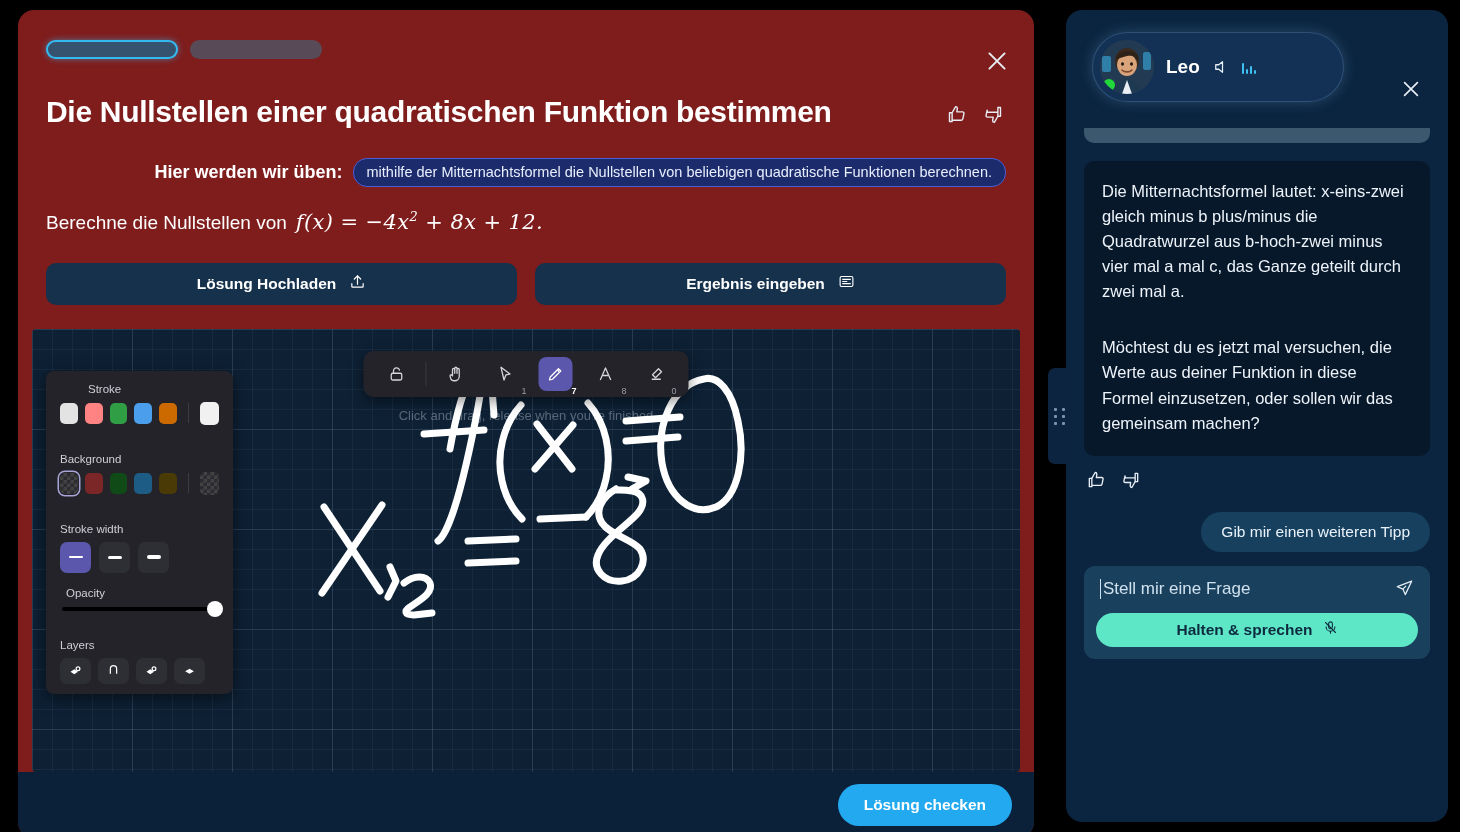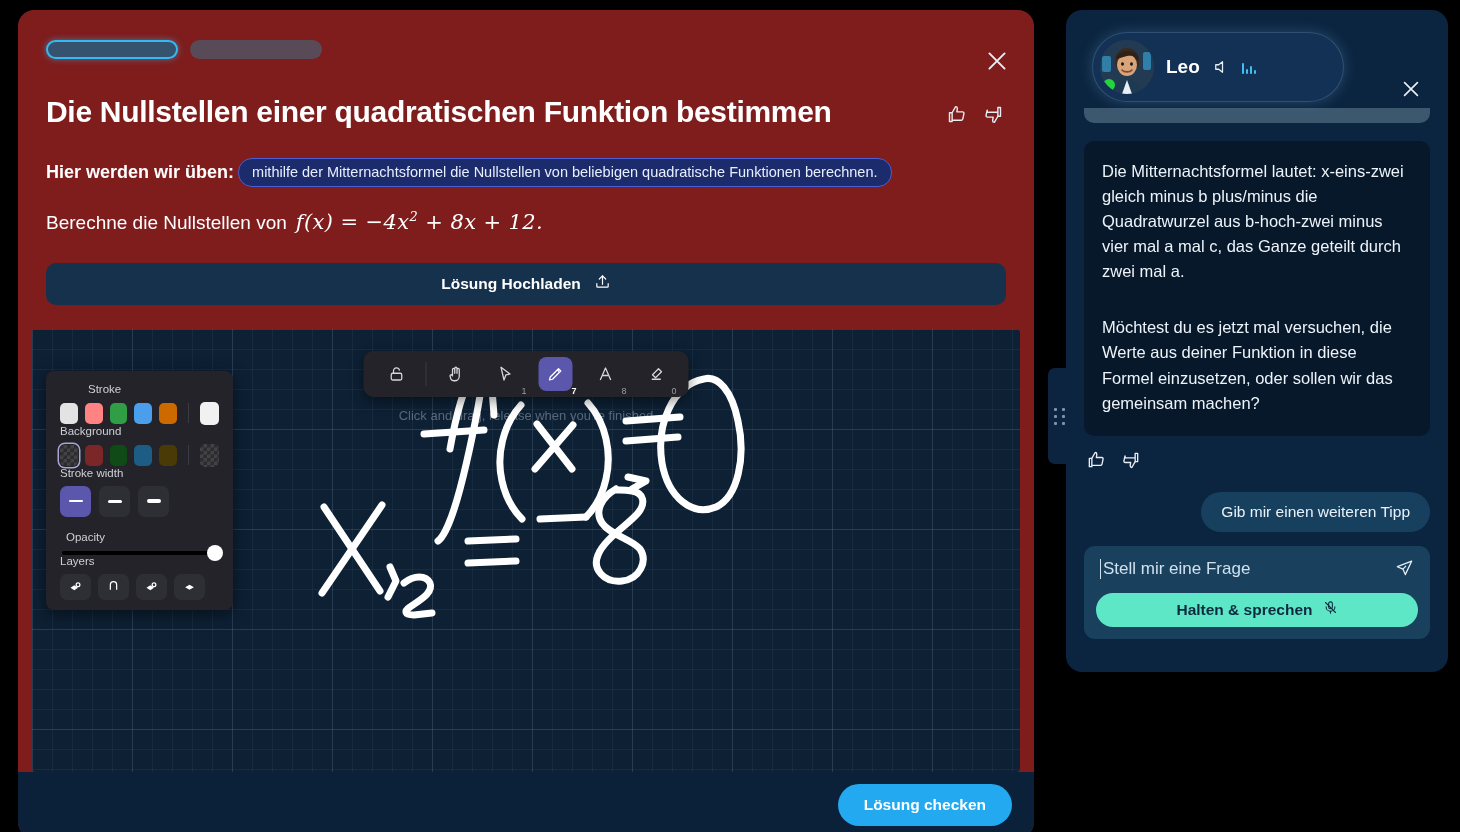--- a/index.html
+++ b/index.html
@@ -72,22 +72,23 @@
     letter-spacing: -0.3px;
     line-height: 1.15;
   }
   .rate-icons {
     display: flex; gap: 16px;
     padding-top: 9px; padding-right: 2px;
   }
   .rate-icons svg { width: 21px; height: 21px; cursor: pointer; }
 
   .subtitle-row {
-    display: flex; align-items: center; gap: 4px;
+    display: flex; align-items: center; gap: 10px;
     padding: 28px 28px 0 28px;
+    justify-content: flex-end;
   }
   .subtitle-label {
     font-size: 18px; font-weight: 700; color: #ffffff;
     white-space: nowrap;
   }
   .goal-pill {
     background: #1b2b6b;
     border: 1px solid #4a5fd4;
     border-radius: 14px;
     padding: 5px 13px 6px;
@@ -190,21 +191,21 @@
     left: 14px; top: 42px;
     width: 187px;
     background: #232329;
     border-radius: 8px;
     padding: 12px 14px 10px;
     box-shadow: 0 4px 16px rgba(0,0,0,.5);
     z-index: 5;
   }
   .dp-label {
     font-size: 11.5px; color: #cfcfd6;
-    margin-bottom: 7px; margin-top: 0;
+    margin-bottom: 7px; margin-top: 28px;
   }
   .dp-label:first-child { margin-top: 0; margin-left: 28px; }
   .swatch-row { display: flex; align-items: center; gap: 7px; }
   .sw {
     width: 21px; height: 21px; border-radius: 5px;
   }
   .sw.sel { box-shadow: 0 0 0 1px #232329, 0 0 0 2.5px #a8a5d6; }
   .sw-div { width: 1px; height: 20px; background: #3b3b42; margin: 0 4px; }
   .sw-big { width: 23px; height: 23px; border-radius: 5px; }
   .checker {
@@ -274,25 +275,25 @@
     cursor: col-resize;
     z-index: 9;
   }
   .dots { display: grid; grid-template-columns: 3px 3px; gap: 4px 5px; }
   .dots i { width: 3px; height: 3px; background: #7b93ad; border-radius: 1px; display: block; }
 
   
   .chat-panel {
     position: absolute;
     right: 12px; top: 10px;
-    width: 382px; height: 662px;
+    width: 382px; height: 812px;
     background: #0b2540;
     border-radius: 16px;
     overflow: hidden;
-    display: flex; flex-direction: column;
+    display: flex; flex-direction: column; gap: 20px;
   }
   .chat-header {
     position: relative;
     padding: 22px 0 0 0;
     height: 98px;
     flex-shrink: 0;
   }
   .leo-capsule {
     position: absolute;
     left: 26px; top: 22px;
@@ -450,20 +451,29 @@
       </div>
 
       <div class="action-row">
         <button class="act-btn ghost">
           <span>Lösung Hochladen</span>
           <span>
             <svg viewBox="0 0 24 24" fill="none" stroke="#ffffff" stroke-width="1.7" stroke-linecap="round" stroke-linejoin="round">
                 <path d="M4 15v4a1 1 0 001 1h14a1 1 0 001-1v-4"></path>
                 <path d="M12 16V4"></path>
                 <path d="M7.5 8.5L12 4l4.5 4.5"></path>
+              </svg>
+          </span>
+        </button>
+        <button class="act-btn ghost">
+          <span>Ergebnis eingeben</span>
+          <span>
+            <svg viewBox="0 0 24 24" fill="none" stroke="#ffffff" stroke-width="1.6">
+                <rect x="3" y="5" width="18" height="14" rx="2"></rect>
+                <path d="M6 9h12M6 12h7M6 15h12"></path>
               </svg>
           </span>
         </button>
       </div>
 
       <div class="canvas-wrap">
         <div class="grid"></div>
 
         <div class="canvas-hint">Click and drag, release when you're finished</div>
 

